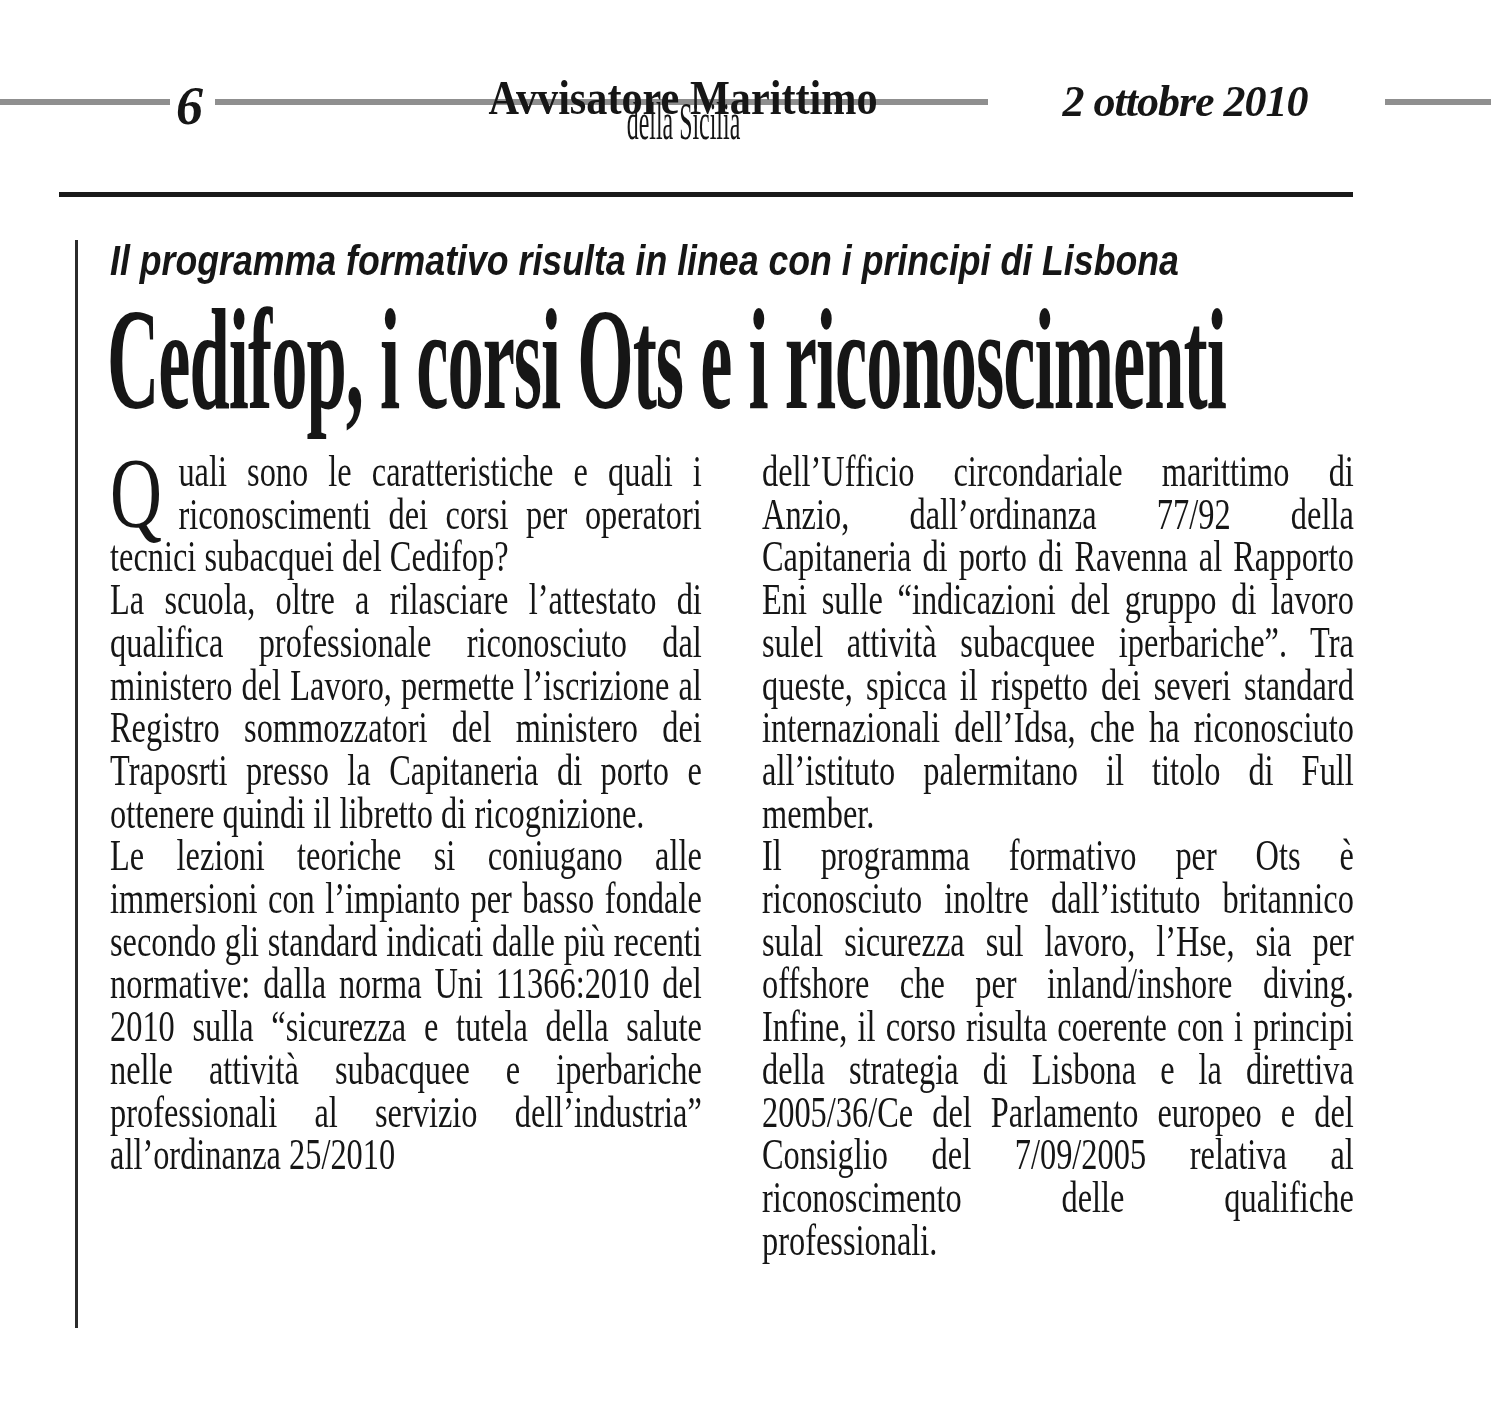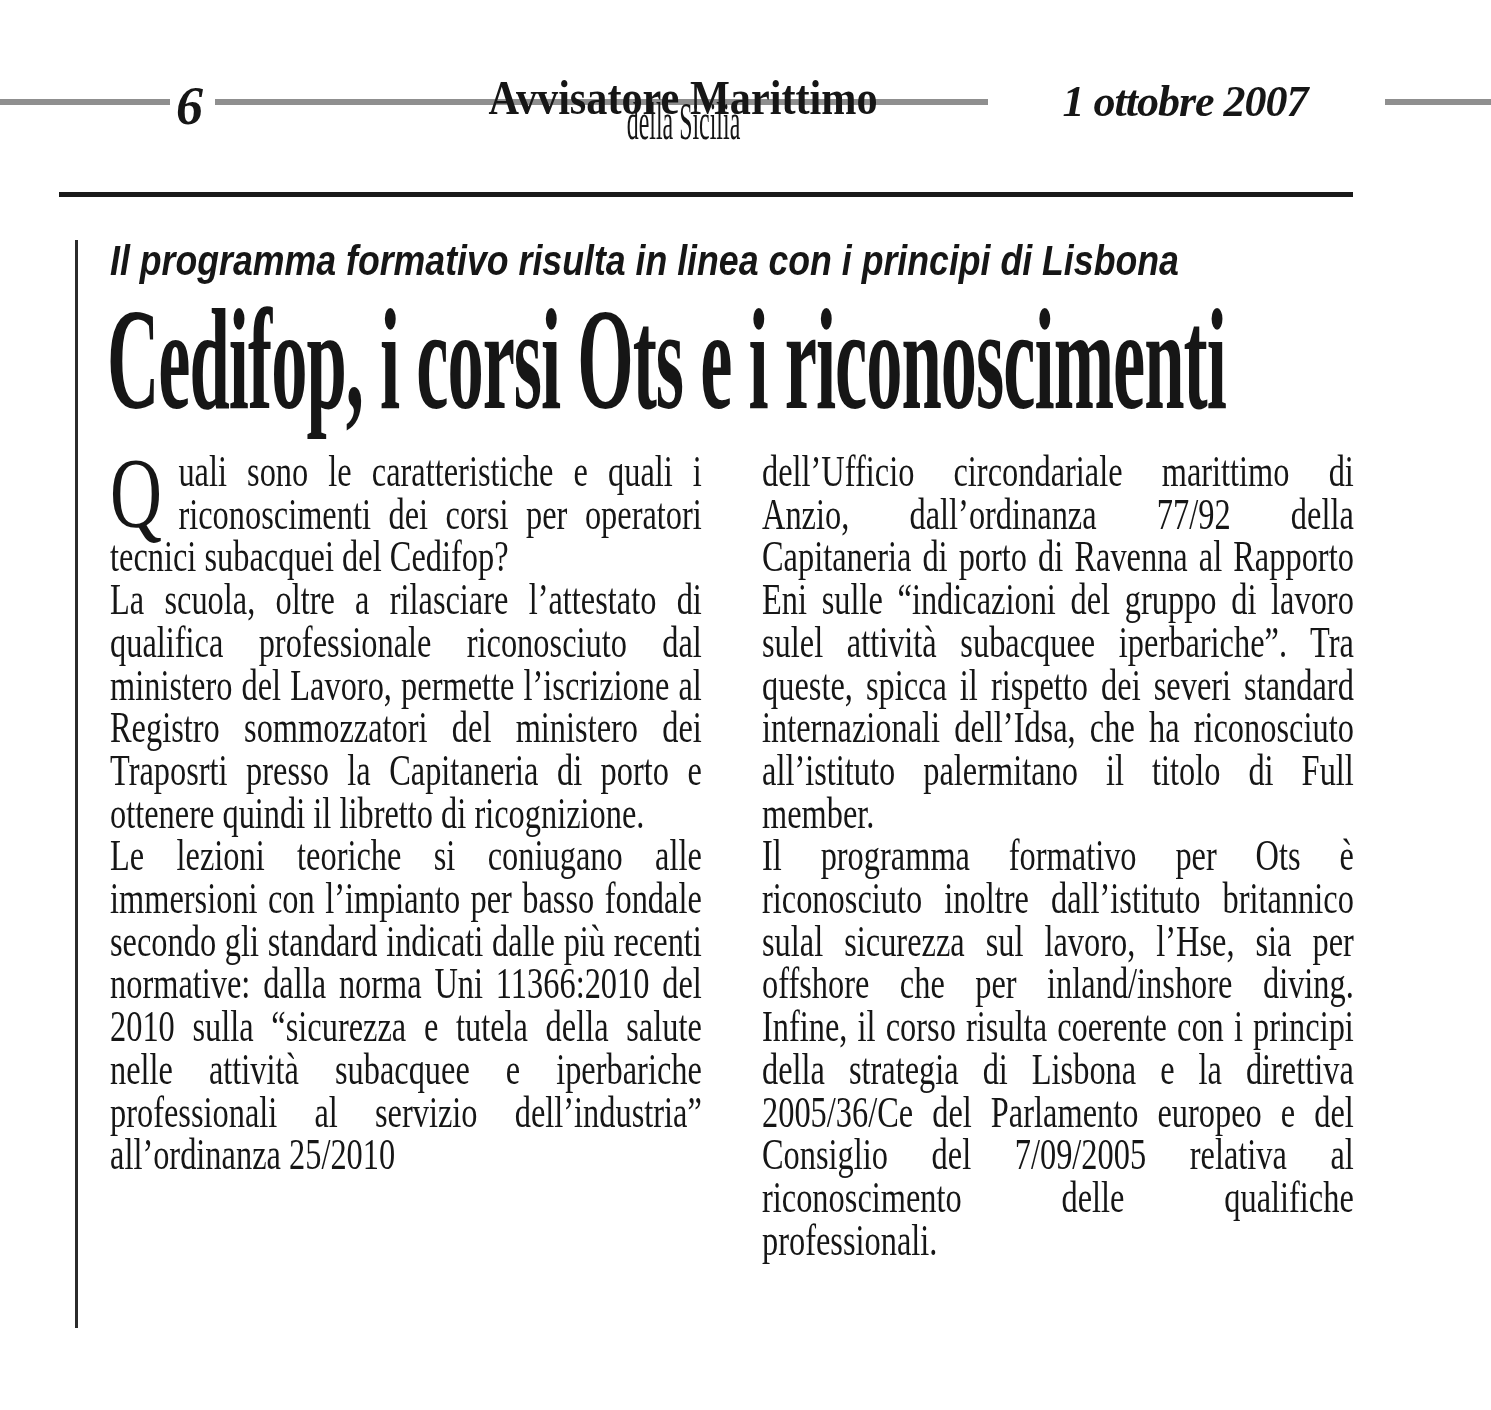--- a/index.html
+++ b/index.html
@@ -92,21 +92,21 @@
     <div class="rule-gray seg2"></div>
     <div class="rule-gray seg3"></div>
 
     <div class="page-num">6</div>
 
     <div class="masthead">
       <div class="masthead-title"><span>Avvisatore Marittimo</span></div>
       <div class="masthead-sub"><span>della Sicilia</span></div>
     </div>
 
-    <div class="issue-date">1 ottobre 2007</div>
+    <div class="issue-date">2 ottobre 2010</div>
 
     <div class="rule-black"></div>
   </header>
 
   <article>
     <div class="article-vline"></div>
 
     <div class="kicker">Il programma formativo risulta in linea con i principi di Lisbona</div>
 
     <h1 class="headline">Cedifop, i corsi Ots e i riconoscimenti</h1>

